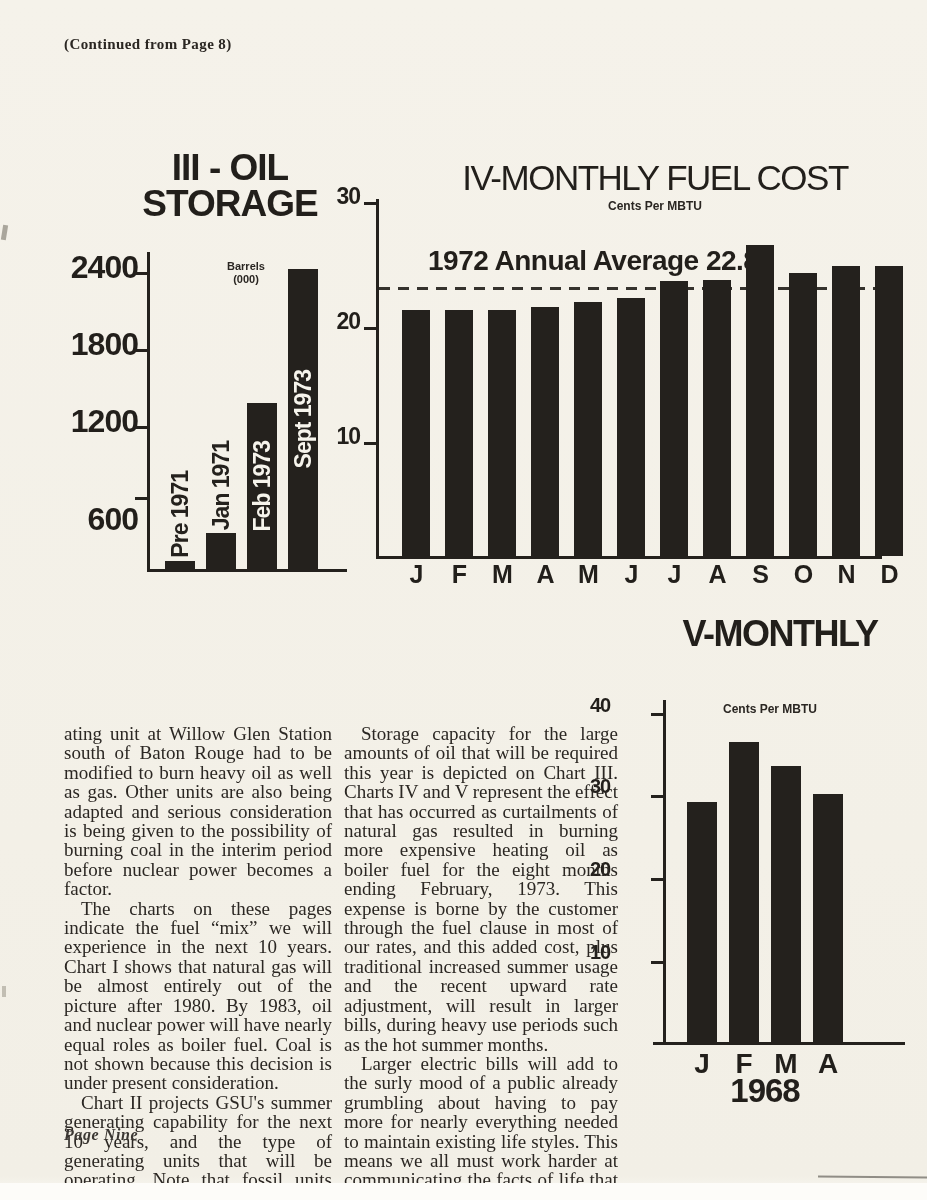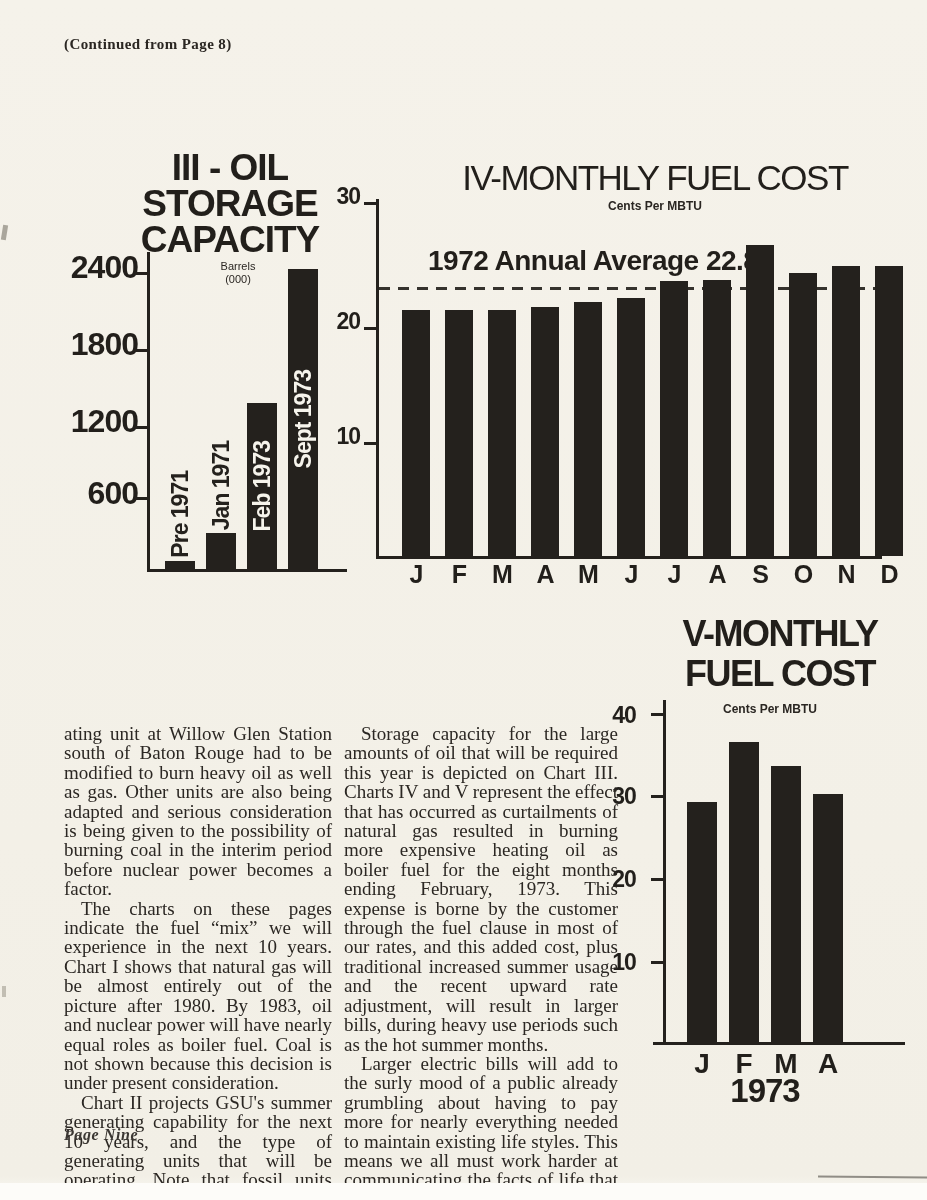--- a/index.html
+++ b/index.html
@@ -21,22 +21,22 @@
   .cats{position:absolute;display:flex;}
   .cat{text-align:center;font-weight:700;}
   
   .note{position:absolute;left:64px;top:36px;font-family:Liberation Serif, serif;
         font-weight:700;font-size:15px;letter-spacing:.4px;color:#2a2622;}
   .footer{position:absolute;left:64px;top:1126px;font-family:"Liberation Serif","DejaVu Serif",serif;
         font-style:italic;font-weight:600;font-size:16px;letter-spacing:.6px;color:#3b3733;}
   
   .c3-title{position:absolute;left:100px;top:150px;width:260px;text-align:center;
             font-weight:700;font-size:37px;line-height:36px;letter-spacing:-1px;}
-  .c3-unit{position:absolute;left:108px;top:260px;width:260px;text-align:center;
-           font-weight:400;font-size:11px;line-height:13px;color:#2a2622;}
+  .c3-unit{position:absolute;left:116px;top:260px;width:260px;text-align:center;
+           font-weight:700;font-size:11px;line-height:13px;color:#2a2622;}
   .c3-ylab{position:absolute;left:38px;width:100px;text-align:right;
            font-weight:700;font-size:32px;letter-spacing:-1px;}
   .c3 .bar-group,.c3 .bar{width:30px;}
   
   .c4-title{position:absolute;left:420px;top:158px;width:470px;text-align:center;
             font-weight:400;font-size:35px;letter-spacing:-1.5px;}
   .c4-sub{position:absolute;left:420px;top:199px;width:470px;text-align:center;
           font-weight:700;font-size:12px;color:#2a2622;}
   .c4-ylab{position:absolute;left:315px;width:45px;text-align:right;
            font-weight:700;font-size:23px;letter-spacing:-1px;}
@@ -46,22 +46,22 @@
   .c4 .bar-group,.c4 .bar{width:28px;}
   .c4-bars{left:379px;top:201px;width:501px;height:355px;justify-content:space-between;
            padding:0 17px 0 23px;box-sizing:content-box;}
   .c4-cats{left:379px;top:560px;width:501px;justify-content:space-between;padding:0 17px 0 23px;}
   .c4-cats .cat{width:28px;font-size:25px;letter-spacing:-1px;}
   
   .c5-title{position:absolute;left:650px;top:614px;width:260px;text-align:center;
             font-weight:700;font-size:36px;line-height:40px;letter-spacing:-1.5px;}
   .c5-sub{position:absolute;left:640px;top:702px;width:260px;text-align:center;
           font-weight:700;font-size:12px;color:#2a2622;}
-  .c5-ylab{position:absolute;left:590px;width:68px;text-align:center;
-           font-weight:700;font-size:23px;letter-spacing:-1px;margin-top:8px;}
+  .c5-ylab{position:absolute;left:590px;width:68px;text-align:left;
+           font-weight:700;font-size:20px;letter-spacing:-1px;}
   .c5 .bar-group,.c5 .bar{width:30px;}
   .c5-bars{left:666px;top:702px;width:239px;height:340px;padding-left:21px;gap:12px;}
   .c5-cats{left:666px;top:1048px;width:239px;padding-left:21px;gap:12px;}
   .c5-cats .cat{width:30px;font-size:28px;}
   .c5-xlabel{position:absolute;left:640px;top:1072px;width:250px;text-align:center;
              font-weight:700;font-size:33px;letter-spacing:-1px;}
   
   .col{position:absolute;top:724px;font-family:"Liberation Serif","DejaVu Serif",serif;
        font-size:19px;line-height:19.4px;text-align:justify;color:#2b2723;}
   .col1{left:64px;width:268px;}
@@ -78,31 +78,30 @@
 <body>
 
 <div class="page">
 
   <div class="note">(Continued from Page 8)</div>
 
   <div class="c3">
     <div class="c3-title">
       <div>III - OIL</div>
       <div>STORAGE</div>
-      <div>CAPACITY</div>
     </div>
     <div class="c3-unit">
       <div>Barrels</div>
       <div>(000)</div>
     </div>
 
     <div class="c3-ylab" style="top:249px">2400</div>
     <div class="c3-ylab" style="top:326px">1800</div>
     <div class="c3-ylab" style="top:403px">1200</div>
-    <div class="c3-ylab" style="top:475px">600</div>
+    <div class="c3-ylab" style="top:501px">600</div>
 
     <div class="tickdash" style="left:135px;top:272px"></div>
     <div class="tickdash" style="left:135px;top:349px"></div>
     <div class="tickdash" style="left:135px;top:426px"></div>
     <div class="tickdash" style="left:135px;top:497px"></div>
 
     <div class="axis" style="left:147px;top:252px;width:3px;height:319px"></div>
     <div class="axis" style="left:147px;top:569px;width:200px;height:3px"></div>
 
     <div class="bars" style="left:150px;top:250px;width:195px;height:319px;padding-left:15px;gap:11px">
@@ -195,21 +194,20 @@
         <div class="cat">S</div>
         <div class="cat">O</div>
         <div class="cat">N</div>
         <div class="cat">D</div>
       </div>
   </div>
 
   <div class="c5">
     <div class="c5-title">
       <div>V-MONTHLY</div>
-      <div>FUEL COST</div>
     </div>
     <div class="c5-sub">Cents Per MBTU</div>
 
     <div class="c5-ylab" style="top:694px">40</div>
     <div class="c5-ylab" style="top:775px">30</div>
     <div class="c5-ylab" style="top:858px">20</div>
     <div class="c5-ylab" style="top:941px">10</div>
 
     <div class="tickdash" style="left:651px;top:713px"></div>
     <div class="tickdash" style="left:651px;top:795px"></div>
@@ -232,21 +230,21 @@
         <div class="bar-group">
           <div class="bar" style="height: 248px;"></div>
         </div>
       </div>
     <div class="cats c5-cats">
         <div class="cat">J</div>
         <div class="cat">F</div>
         <div class="cat">M</div>
         <div class="cat">A</div>
       </div>
-    <div class="c5-xlabel">1973</div>
+    <div class="c5-xlabel">1968</div>
   </div>
 
   <div class="col col1">
     <p>ating unit at Willow Glen Station south of Baton Rouge had to be modified to burn heavy oil as well as gas. Other units are also being adapted and serious consideration is being given to the possibility of burning coal in the interim period before nuclear power becomes a factor.</p>
     <p>The charts on these pages indicate the fuel “mix” we will experience in the next 10 years. Chart I shows that natural gas will be almost entirely out of the picture after 1980. By 1983, oil and nuclear power will have nearly equal roles as boiler fuel. Coal is not shown because this decision is under present consideration.</p>
     <p>Chart II projects GSU's summer generating capability for the next 10 years, and the type of generating units that will be operating. Note that fossil units will continue to be built through 1979, but after that, all new units will be nuclear.</p>
   </div>
   <div class="col col2">
     <p>Storage capacity for the large amounts of oil that will be required this year is depicted on Chart III. Charts IV and V represent the effect that has occurred as curtailments of natural gas resulted in burning more expensive heating oil as boiler fuel for the eight months ending February, 1973. This expense is borne by the customer through the fuel clause in most of our rates, and this added cost, plus traditional increased summer usage and the recent upward rate adjustment, will result in larger bills, during heavy use periods such as the hot summer months.</p>
     <p>Larger electric bills will add to the surly mood of a public already grumbling about having to pay more for nearly everything needed to maintain existing life styles. This means we all must work harder at communicating the facts of life that created the situation.</p>

